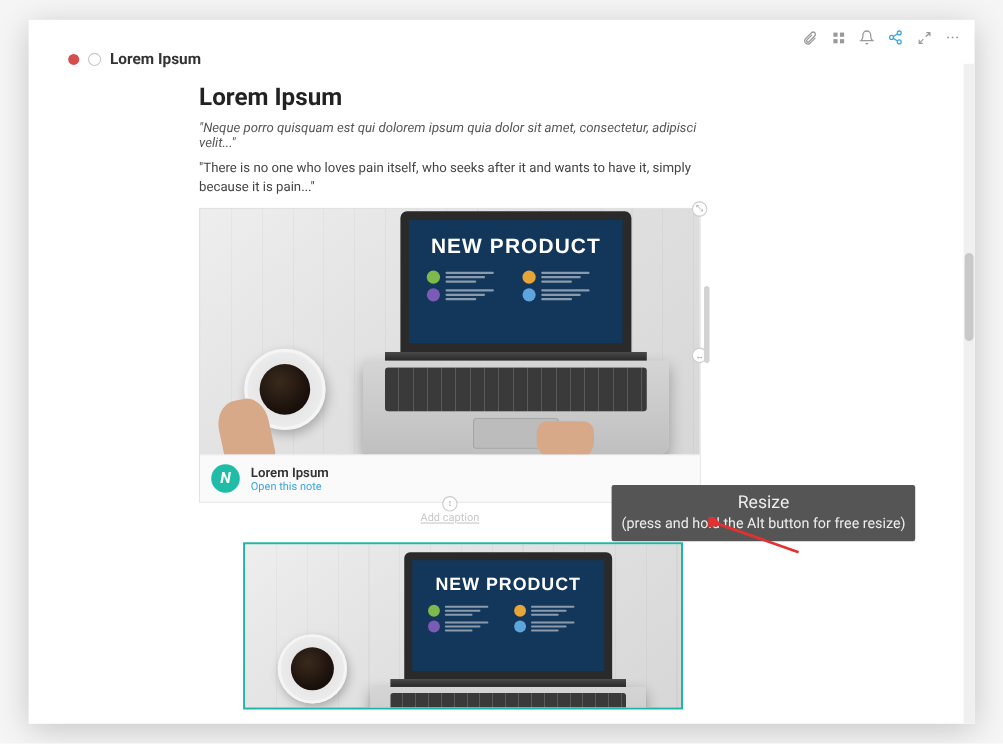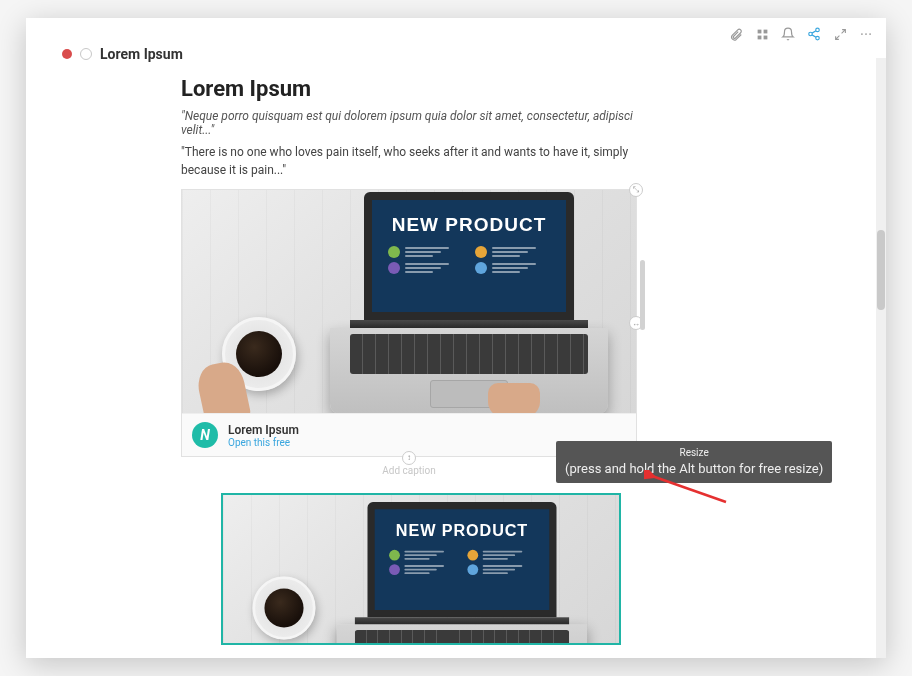--- a/index.html
+++ b/index.html
@@ -39,29 +39,29 @@
 .kbd { width:278px; height:86px; background:linear-gradient(#d5d5d5,#bfbfbf); border-radius:0 0 10px 10px; box-shadow:0 6px 14px rgba(0,0,0,.3); position:relative; }
 .keys { position:absolute; left:20px; right:20px; top:6px; height:40px; background:repeating-linear-gradient(90deg,#3a3a3a 0px,#3a3a3a 12px,#5a5a5a 12px,#5a5a5a 13px),repeating-linear-gradient(0deg,#3a3a3a 0px,#3a3a3a 8px,#5a5a5a 8px,#5a5a5a 9px); border-radius:3px; }
 .tpad { position:absolute; left:50%; transform:translateX(-50%); bottom:6px; width:78px; height:28px; background:#bcbcbc; border:1px solid #a6a6a6; border-radius:3px; }
 .hand2 { position:absolute; right:96px; bottom:-8px; width:52px; height:38px; background:#d8a989; border-radius:10px 10px 50% 50%; }
 
 .notecard { display:flex; align-items:center; gap:10px; padding:8px 10px; border-top:1px solid #eee; background:#fafafa; }
 .nicon { width:26px; height:26px; border-radius:50%; background:#1fbca8; display:flex; align-items:center; justify-content:center; color:#fff; font-weight:bold; font-size:14px; font-style:italic; }
 .ntxt .nt { font-size:12px; font-weight:600; color:#333; }
 .ntxt .opn { font-size:10px; color:#3aa6de; cursor:pointer; }
 .capbar { text-align:center; position:relative; height:18px; margin-top:2px; }
-.cap { color:#c7c7c7; font-size:10px; }
+.cap { color:#c7c7c7; font-size:10px;text-decoration:underline; }
 .chandle { position:absolute; left:50%; top:-8px; transform:translateX(-50%); width:14px; height:14px; background:#fff; border:1px solid #ccc; border-radius:50%; font-size:8px; color:#999; line-height:12px; }
 
 .rh { position:absolute; width:14px; height:14px; background:#fff; border:1px solid #ccc; border-radius:50%; cursor:pointer; font-size:8px; color:#999; display:flex; align-items:center; justify-content:center; }
 .rh.tr{top:-7px;right:-7px}.rh.mr{top:50%;right:-7px;transform:translateY(-50%)}.rh.br{bottom:-7px;right:-7px}
 .scroll-ind { position:absolute; right:-9px; top:70px; width:5px; height:70px; background:#d2d2d2; border-radius:3px; }
 
 .tooltip { position:absolute; background:#555; color:#eee; font-size:10px; padding:5px 9px; border-radius:2px; text-align:center; line-height:1.4; left:530px; top:423px; }
-.tooltip .tt1 { font-size:10px; }
+.tooltip .tt1 { font-size:16px; }
 .tooltip .tt2 { font-size:13px; }
 .arrow { position:absolute; left:618px; top:452px; pointer-events:none; }
 
 .imgblock2 { margin-top:16px; border:2px solid #20b5a6; width:400px; margin-left:40px; }
 .laptop-scene2 { height:148px; }
 .laptop-scene2 .np { font-size:18px; }
 .scrollbar-r { position:absolute; right:0; top:40px; bottom:0; width:10px; background:#f0f0f0; }
 .scrollbar-r .thumb { position:absolute; top:172px; width:8px; left:1px; height:80px; background:#c9c9c9; border-radius:4px; }
 </style>
 </head>
@@ -176,21 +176,21 @@
               <div class="keys"></div>
               <div class="tpad"></div>
             </div>
         </div>
         <div class="hand2"></div>
       </div>
       <div class="notecard">
         <div class="nicon">N</div>
         <div class="ntxt">
           <div class="nt">Lorem Ipsum</div>
-          <div class="opn">Open this free</div>
+          <div class="opn">Open this note</div>
         </div>
       </div>
       <span class="rh tr">⤡</span>
       <span class="rh mr">↔</span>
       <span class="rh br">⤡</span>
       <div class="scroll-ind"></div>
     </div>
 
     <div class="capbar">
       <span class="chandle">↕</span>

